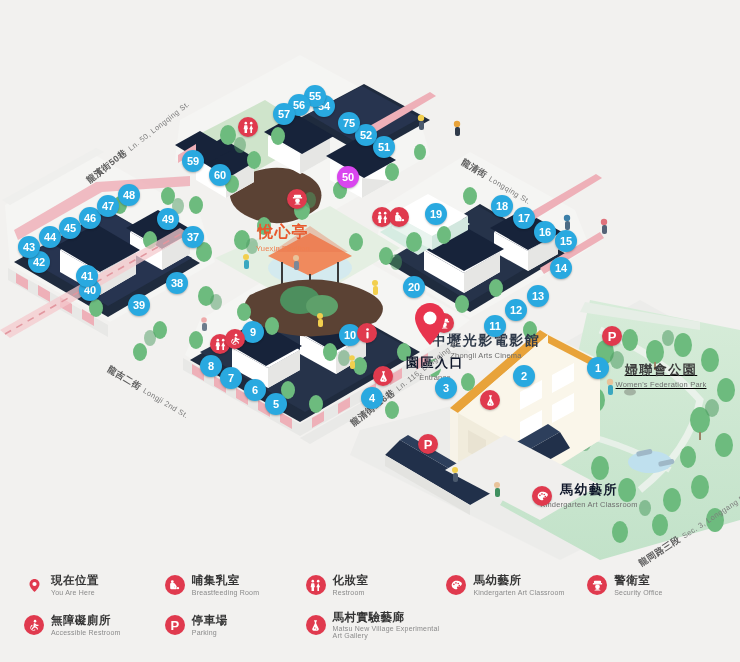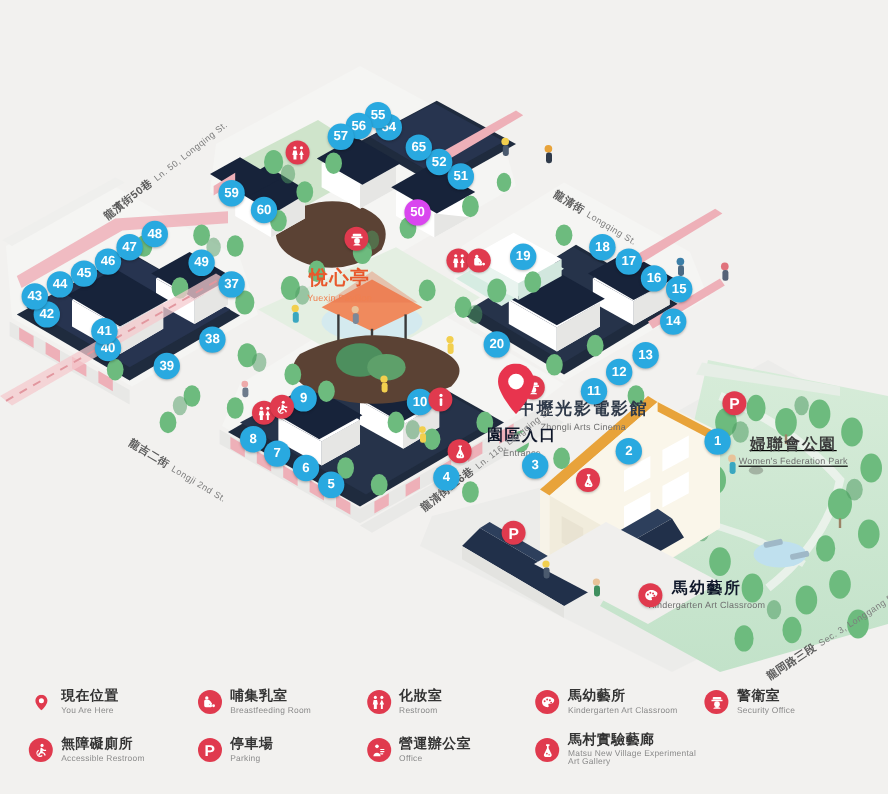--- a/index.html
+++ b/index.html
@@ -567,21 +567,21 @@
         <div class="marker" style="left: 29px; top: 247px; background: rgb(41, 169, 224);">43</div>
         <div class="marker" style="left: 50px; top: 237px; background: rgb(41, 169, 224);">44</div>
         <div class="marker" style="left: 70px; top: 228px; background: rgb(41, 169, 224);">45</div>
         <div class="marker" style="left: 90px; top: 218px; background: rgb(41, 169, 224);">46</div>
         <div class="marker" style="left: 108px; top: 206px; background: rgb(41, 169, 224);">47</div>
         <div class="marker" style="left: 129px; top: 195px; background: rgb(41, 169, 224);">48</div>
         <div class="marker" style="left: 168px; top: 219px; background: rgb(41, 169, 224);">49</div>
         <div class="marker" style="left: 348px; top: 177px; background: #d946ef;">50</div>
         <div class="marker" style="left: 384px; top: 147px; background: rgb(41, 169, 224);">51</div>
         <div class="marker" style="left: 366px; top: 135px; background: rgb(41, 169, 224);">52</div>
-        <div class="marker" style="left: 349px; top: 123px; background: rgb(41, 169, 224);">65</div>
+        <div class="marker" style="left: 349px; top: 123px; background: rgb(41, 169, 224);">75</div>
         <div class="marker" style="left: 324px; top: 106px; background: rgb(41, 169, 224);">54</div>
         <div class="marker" style="left: 315px; top: 96px; background: rgb(41, 169, 224);">55</div>
         <div class="marker" style="left: 299px; top: 105px; background: rgb(41, 169, 224);">56</div>
         <div class="marker" style="left: 284px; top: 114px; background: rgb(41, 169, 224);">57</div>
         <div class="marker" style="left: 193px; top: 161px; background: rgb(41, 169, 224);">59</div>
         <div class="marker" style="left: 220px; top: 175px; background: rgb(41, 169, 224);">60</div>
       </div>
 
     <div id="facilities-layer">
         <div class="facility" style="left: 248px; top: 127px; background: rgb(224, 58, 78);">
@@ -770,33 +770,20 @@
           <span style="font-family:'Liberation Sans',sans-serif;font-weight:700;font-size:13px;line-height:1;color:#ffffff">P</span>
         </div>
         <div class="legend-txt">
           <div class="cn">停車場</div>
           <div class="en">Parking</div>
         </div>
       </div>
       <div class="legend-item">
         <div class="legend-ico">
           <svg viewBox="0 0 24 24" fill="#ffffff">
-            <circle cx="9.5" cy="5.4" r="2.8"></circle>
-            <path d="M4 20.6c0-3 2.5-5.2 5.5-5.2s5.5 2.2 5.5 5.2z"></path>
-            <path d="M14.6 9.4h6.2v1.8h-6.2zm0 3.4h6.2v1.8h-6.2zm0 3.4h4.4v1.8h-4.4z"></path>
-          </svg>
-        </div>
-        <div class="legend-txt">
-          <div class="cn">營運辦公室</div>
-          <div class="en">Office</div>
-        </div>
-      </div>
-      <div class="legend-item">
-        <div class="legend-ico">
-          <svg viewBox="0 0 24 24" fill="#ffffff">
             <path d="M9.4 2.4h5.2v2.4h-1.3v3.6l4.5 9.3c.9 1.9-.4 4.1-2.5 4.1H8.7c-2.1 0-3.4-2.2-2.5-4.1l4.5-9.3V4.8H9.4z"></path>
             <circle cx="10.6" cy="16.6" r="1.3" fill="#e03a4e"></circle>
             <circle cx="14" cy="18.4" r="1" fill="#e03a4e"></circle>
           </svg>
         </div>
         <div class="legend-txt">
           <div class="cn">馬村實驗藝廊</div>
           <div class="en">Matsu New Village Experimental Art Gallery</div>
         </div>
       </div>

